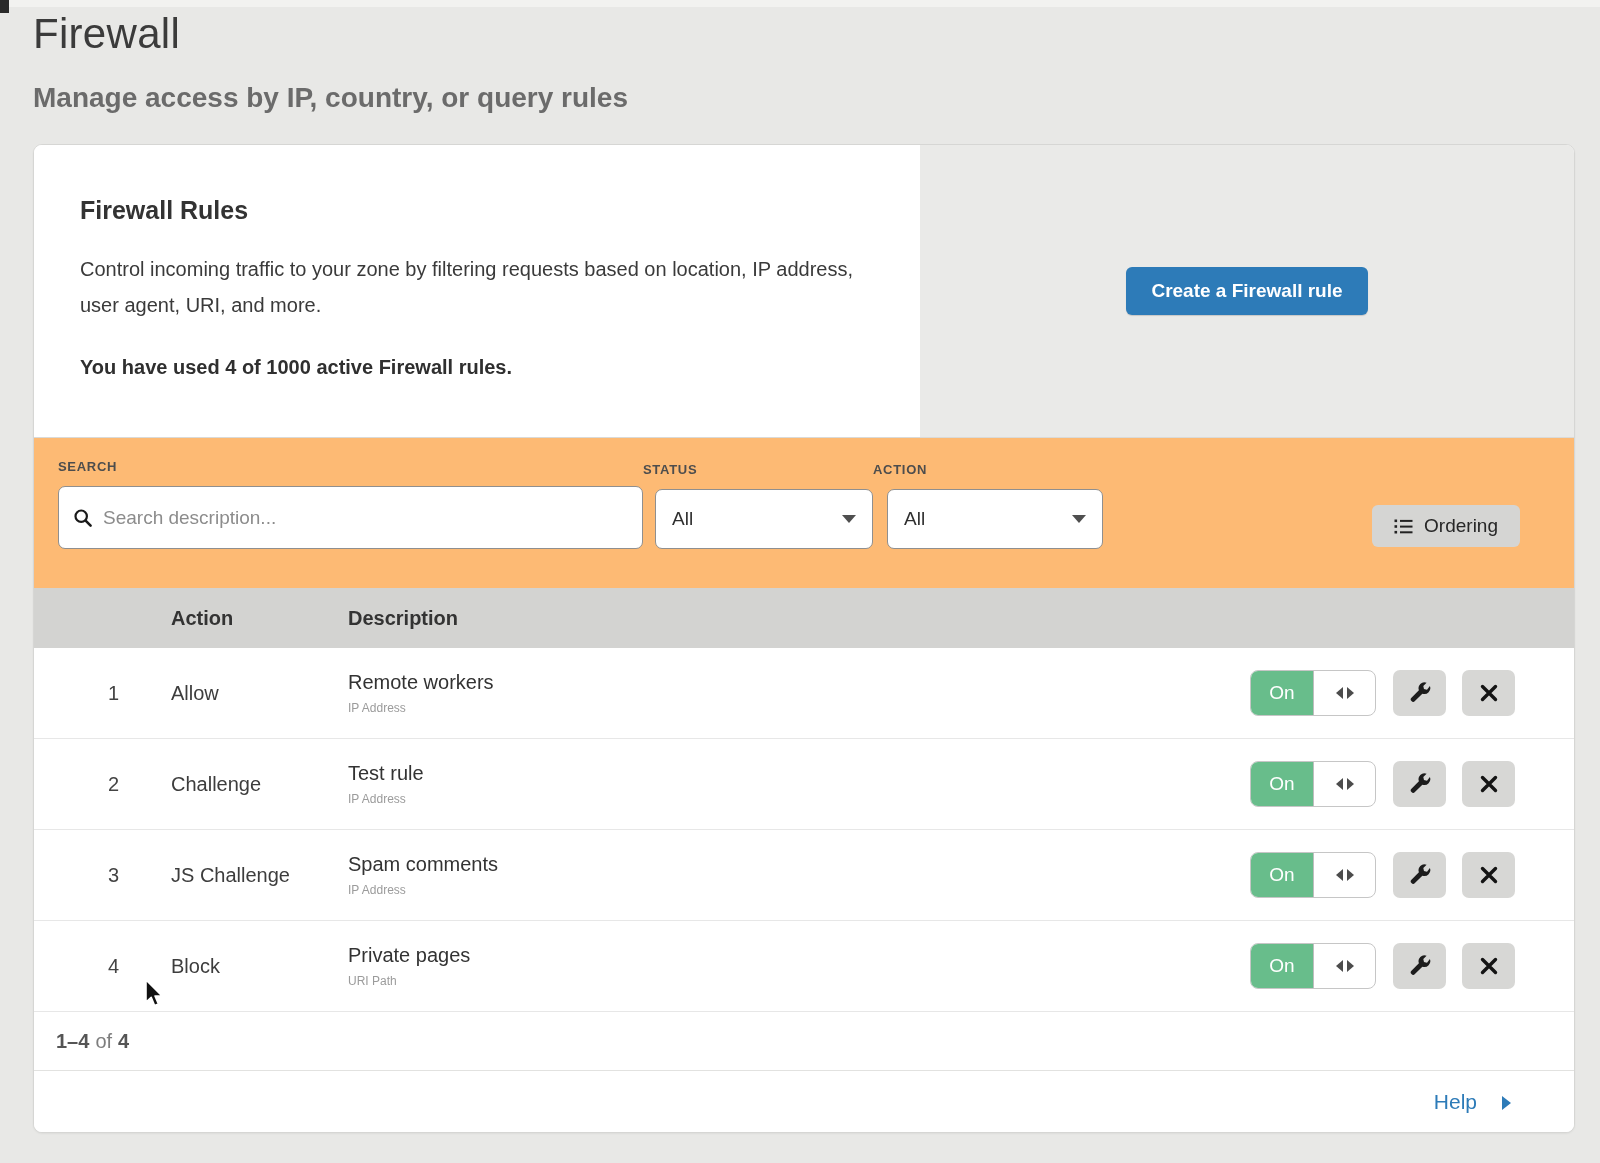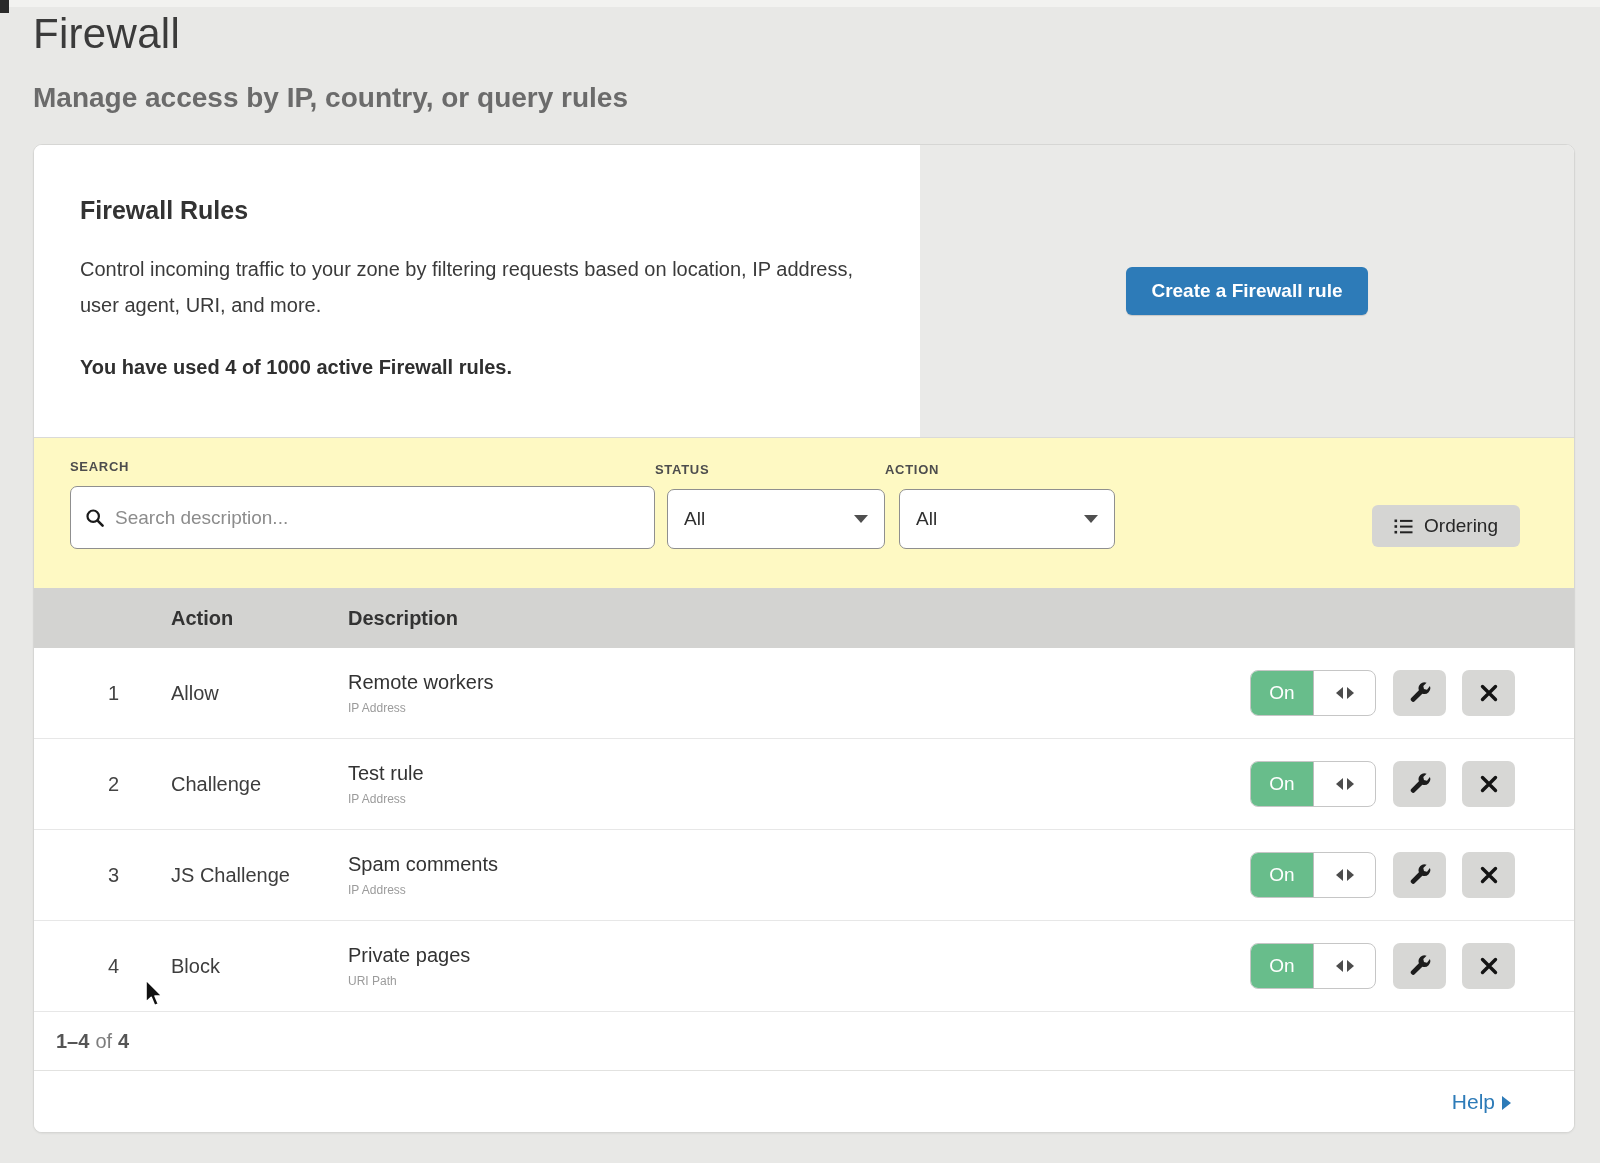--- a/index.html
+++ b/index.html
@@ -36,21 +36,21 @@
   .panel-desc { font-size: 20px; line-height: 36px; color: #3a3a3a; max-width: 950px; margin-bottom: 33px; }
   .panel-usage { font-size: 20px; font-weight: 700; color: #2f2f2f; }
   .top-right { flex: 1; background: #eaeae8; display: flex; align-items: center; justify-content: center; }
   .btn-primary {
     background: #2d7bb8; color: #fff; border: none; border-radius: 6px;
     font-family: inherit; font-size: 19px; font-weight: 700;
     padding: 13px 25px; cursor: pointer; box-shadow: 0 1px 1px rgba(0,0,0,0.15);
   }
 
   
-  .filter-section { display: flex; align-items: flex-end; padding: 21px 54px 39px 36px; background: #fef9c3; }
+  .filter-section { display: flex; align-items: flex-end; padding: 21px 54px 39px 24px; background: #fdba74; }
   .filter-group { display: flex; flex-direction: column; }
   .filter-label { font-size: 13px; font-weight: 700; letter-spacing: 0.7px; color: #4d4d4d; margin-bottom: 12px; }
   .search-box {
     width: 585px; height: 63px; border: 1px solid #8f8f8f; border-radius: 7px;
     display: flex; align-items: center; padding: 0 14px; background: #fff;
   }
   .search-box svg { flex: none; margin-right: 10px; }
   .search-box input {
     border: none; outline: none; flex: 1; font-family: inherit;
     font-size: 19px; color: #333; background: transparent;
@@ -112,21 +112,21 @@
   .pagination {
     height: 59px; display: flex; align-items: center; gap: 6px;
     padding-left: 22px; border-bottom: 1px solid #e2e2e0; background: #fff; font-size: 20px;
   }
   .pg-strong { font-weight: 700; color: #555; }
   .pg-of { color: #7d7d7d; }
   .help-row {
     height: 61px; display: flex; align-items: center; justify-content: flex-end;
     padding-right: 63px; background: #fff;
   }
-  .help-link { display: flex; align-items: center; gap: 7px; font-size: 21px; color: #2d7bb8; cursor: pointer; text-decoration: none; }
+  .help-link { display: flex; align-items: center; gap: 25px; font-size: 21px; color: #2d7bb8; cursor: pointer; text-decoration: none; }
   .caret-right { width: 0; height: 0; border-top: 7px solid transparent; border-bottom: 7px solid transparent; border-left: 9px solid #2d7bb8; margin-top: 2px; }
 
   .mouse-cursor { position: absolute; left: 141px; top: 978px; pointer-events: none; }
 </style>
 </head>
 <body>
 
 <div class="top-strip"></div>
 <div class="corner-notch"></div>
 

